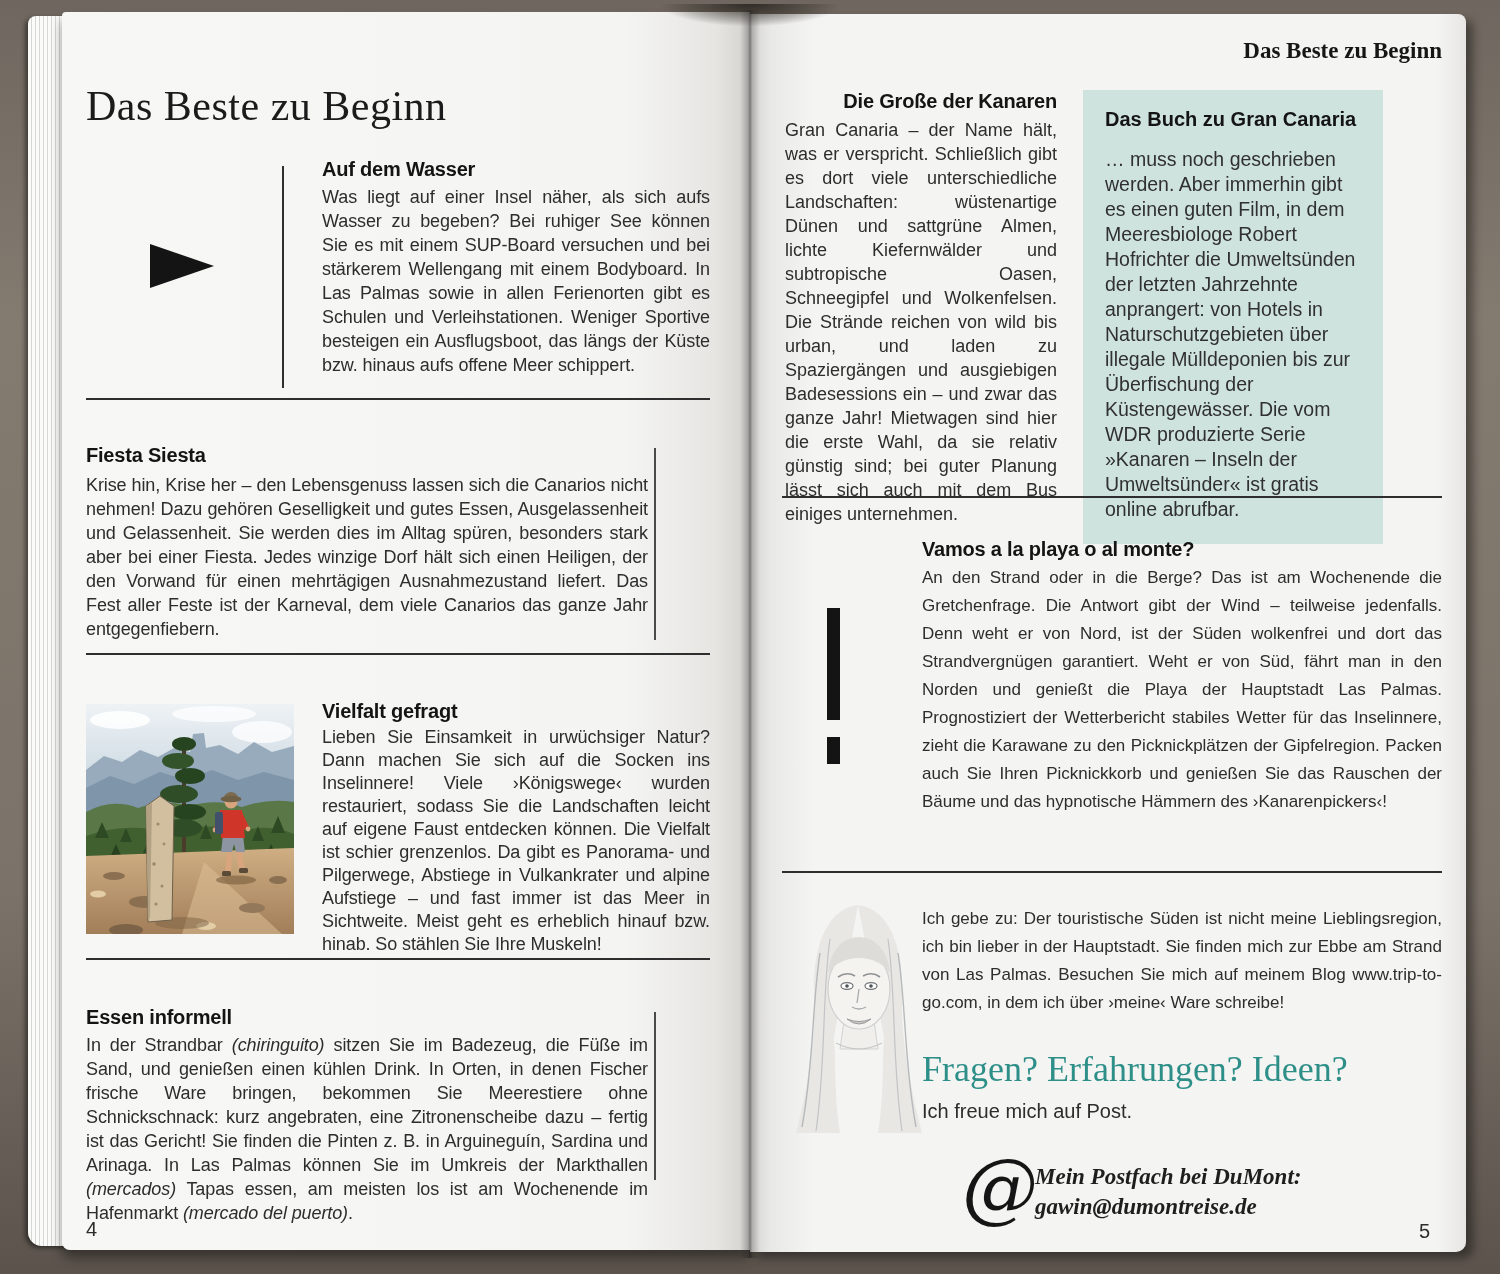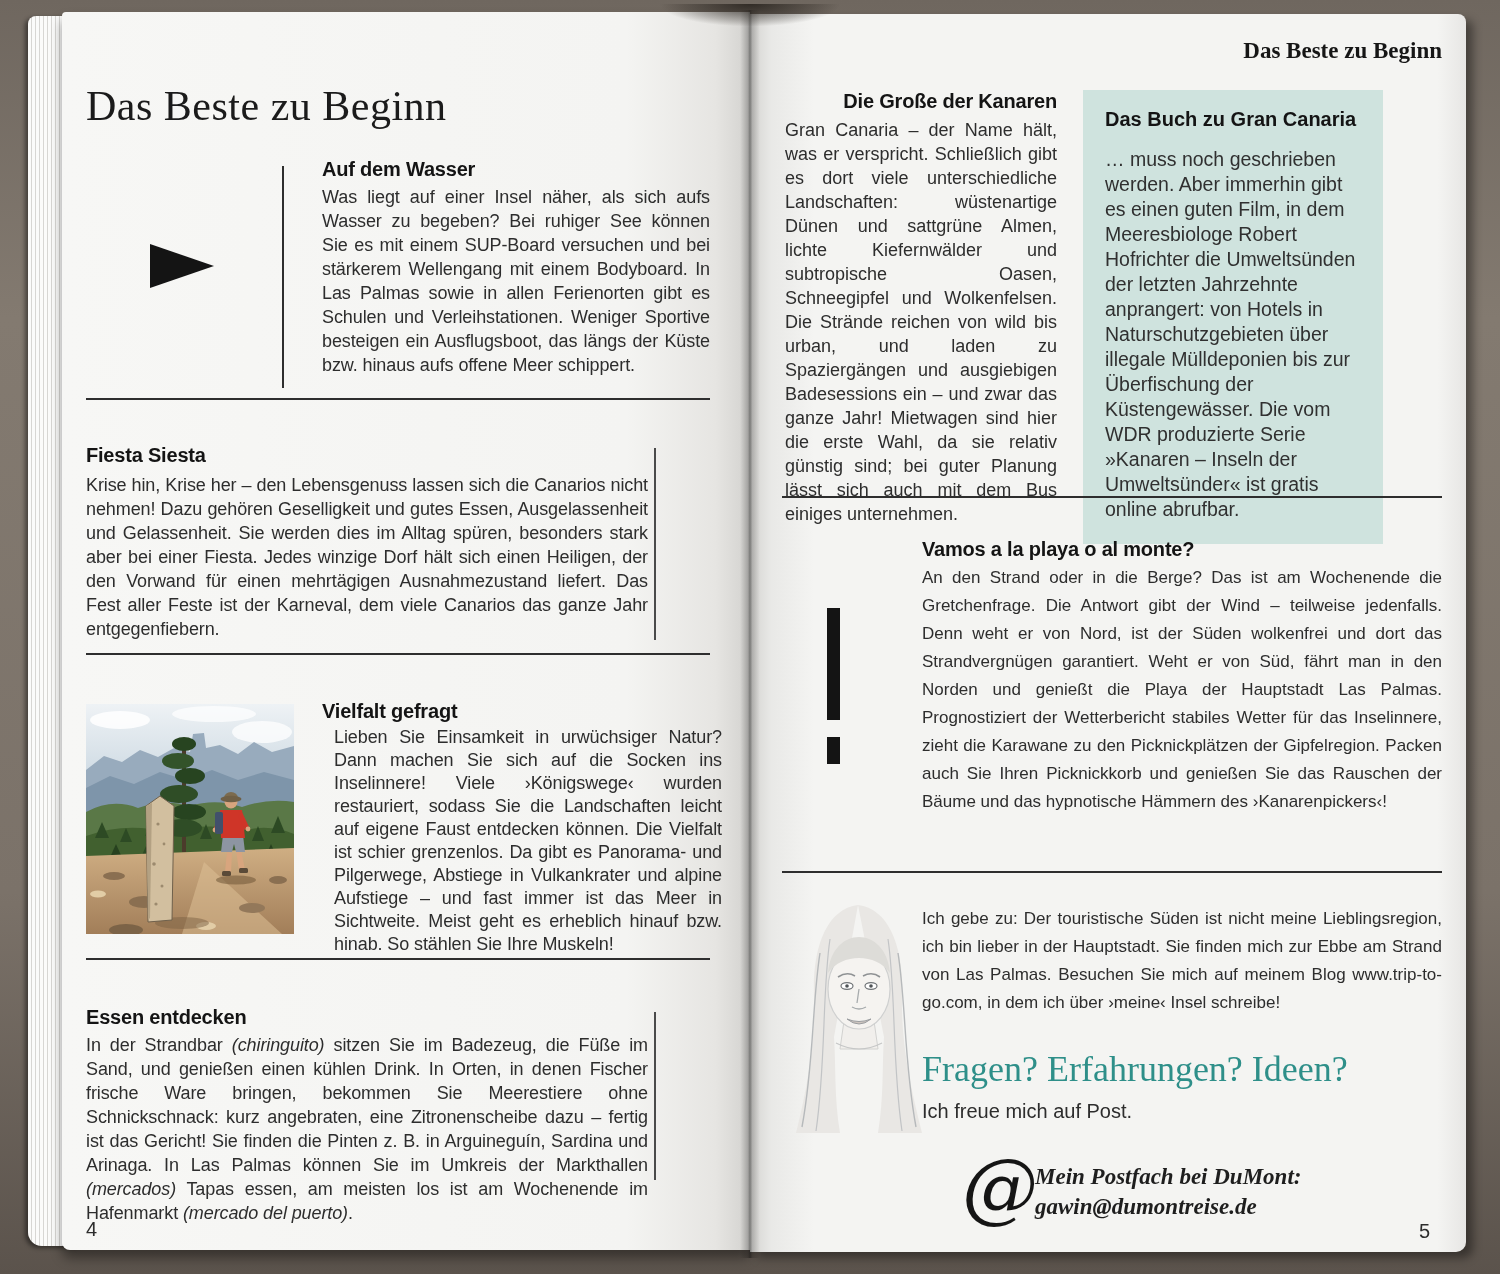--- a/index.html
+++ b/index.html
@@ -42,21 +42,21 @@
   .lp-vline{left:220px;top:154px;height:222px;}
   .lp-s1-head{left:260px;top:146px;}
   .lp-s1-body{left:260px;top:173px;width:388px;}
   .lp-rule1{left:24px;top:386px;width:624px;}
   .lp-s2-head{left:24px;top:432px;}
   .lp-s2-body{left:24px;top:461px;width:562px;}
   .lp-vline2{left:592px;top:436px;height:192px;}
   .lp-rule2{left:24px;top:641px;width:624px;}
   .lp-photo{left:24px;top:692px;width:208px;height:230px;}
   .lp-s3-head{left:260px;top:688px;}
-  .lp-s3-body{left:272px;top:714px;width:388px;}
+  .lp-s3-body{left:260px;top:714px;width:388px;}
   .lp-rule3{left:24px;top:946px;width:624px;}
   .lp-s4-head{left:24px;top:994px;}
   .lp-s4-body{left:24px;top:1021px;width:562px;}
   .lp-s4-body em{}
   .lp-pagenum{left:24px;top:1206px;}
   
   .rp-header{right:24px;top:24px;text-align:right;}
   .rp-col-head{left:35px;top:76px;width:272px;}
   .rp-col-body{left:35px;top:104px;width:272px;}
   .info-box{left:333px;top:76px;width:300px;background:#cfe3de;padding:18px 22px 22px 22px;box-sizing:border-box;}
@@ -168,21 +168,21 @@
       <circle cx="145" cy="98" r="6.5" fill="#d8a57e"></circle>
       <path d="M138,94 a7,6 0 0 1 14,0 z" fill="#7c6b4e"></path>
       <ellipse cx="145" cy="95" rx="10.5" ry="3.2" fill="#6f5f45"></ellipse>
     </svg>
 
     <h2 class="abs h-sans lp-s3-head">Vielfalt gefragt</h2>
     <p class="abs body lh23 lp-s3-body">Lieben Sie Einsamkeit in urwüchsiger Natur? Dann machen Sie sich auf die Socken ins Inselinnere! Viele ›Königswege‹ wurden restauriert, sodass Sie die Landschaften leicht auf eigene Faust entdecken können. Die Vielfalt ist schier grenzenlos. Da gibt es Panorama- und Pilgerwege, Abstiege in Vulkankrater und alpine Aufstiege – und fast immer ist das Meer in Sichtweite. Meist geht es erheblich hinauf bzw. hinab. So stählen Sie Ihre Muskeln!</p>
 
     <div class="abs rule lp-rule3"></div>
 
-    <h2 class="abs h-sans lp-s4-head">Essen entdecken</h2>
+    <h2 class="abs h-sans lp-s4-head">Essen informell</h2>
     <p class="abs body lp-s4-body"><span>In der Strandbar </span><em>(chiringuito)</em><span> sitzen Sie im Badezeug, die Füße im Sand, und genießen einen kühlen Drink. In Orten, in denen Fischer frische Ware bringen, bekommen Sie Meerestiere ohne Schnickschnack: kurz angebraten, eine Zitronenscheibe dazu – fertig ist das Gericht! Sie finden die Pinten z. B. in Arguineguín, Sardina und Arinaga. In Las Palmas können Sie im Umkreis der Markthallen </span><em>(mercados)</em><span> Tapas essen, am meisten los ist am Wochenende im Hafenmarkt </span><em>(mercado del puerto)</em><span>.</span></p>
     <div class="abs vline-thin" style="left:592px;top:1000px;height:168px;"></div>
 
     <div class="abs pagenum lp-pagenum">4</div>
   </div>
 
   <div class="page page-right">
     <div class="abs serif running-header rp-header">Das Beste zu Beginn</div>
 
     <h2 class="abs h-sans rp-col-head">Die Große der Kanaren</h2>
@@ -218,21 +218,21 @@
       <path d="M77,83 q9,-5 17,1" fill="none" stroke="#8f9294" stroke-width="1.6"></path>
       <ellipse cx="61" cy="93" rx="6" ry="3.4" fill="#ffffff" stroke="#6f7376" stroke-width="1.2"></ellipse>
       <ellipse cx="85" cy="93" rx="6" ry="3.4" fill="#ffffff" stroke="#6f7376" stroke-width="1.2"></ellipse>
       <circle cx="61" cy="93" r="1.8" fill="#4f5356"></circle>
         <circle cx="85" cy="93" r="1.8" fill="#4f5356"></circle>
       <path d="M73,96 L71,110 M66,114 Q73,118 80,114" fill="none" stroke="#a7abad" stroke-width="1.3"></path>
       <path d="M61,126 Q73,131 85,126 Q73,136 61,126 Z" fill="#cfc6c0" stroke="#9a9da0" stroke-width="1"></path>
       <path d="M50,150 Q73,162 96,150" fill="none" stroke="#c6c7c7" stroke-width="1.2"></path>
     </svg>
 
-    <p class="abs rp-body rp-author-body">Ich gebe zu: Der touristische Süden ist nicht meine Lieblingsregion, ich bin lieber in der Hauptstadt. Sie finden mich zur Ebbe am Strand von Las Palmas. Besuchen Sie mich auf meinem Blog www.trip-to-go.com, in dem ich über ›meine‹ Insel schreibe!</p>
+    <p class="abs rp-body rp-author-body">Ich gebe zu: Der touristische Süden ist nicht meine Lieblingsregion, ich bin lieber in der Hauptstadt. Sie finden mich zur Ebbe am Strand von Las Palmas. Besuchen Sie mich auf meinem Blog www.trip-to-go.com, in dem ich über ›meine‹ Ware schreibe!</p>
     <div class="abs serif cta-head">Fragen? Erfahrungen? Ideen?</div>
     <div class="abs cta-sub">Ich freue mich auf Post.</div>
 
     <div class="abs at-symbol">@</div>
     <div class="abs mail-text">
       <div>Mein Postfach bei DuMont:</div>
       <div>gawin@dumontreise.de</div>
     </div>
 
     <div class="abs pagenum rp-pagenum">5</div>

